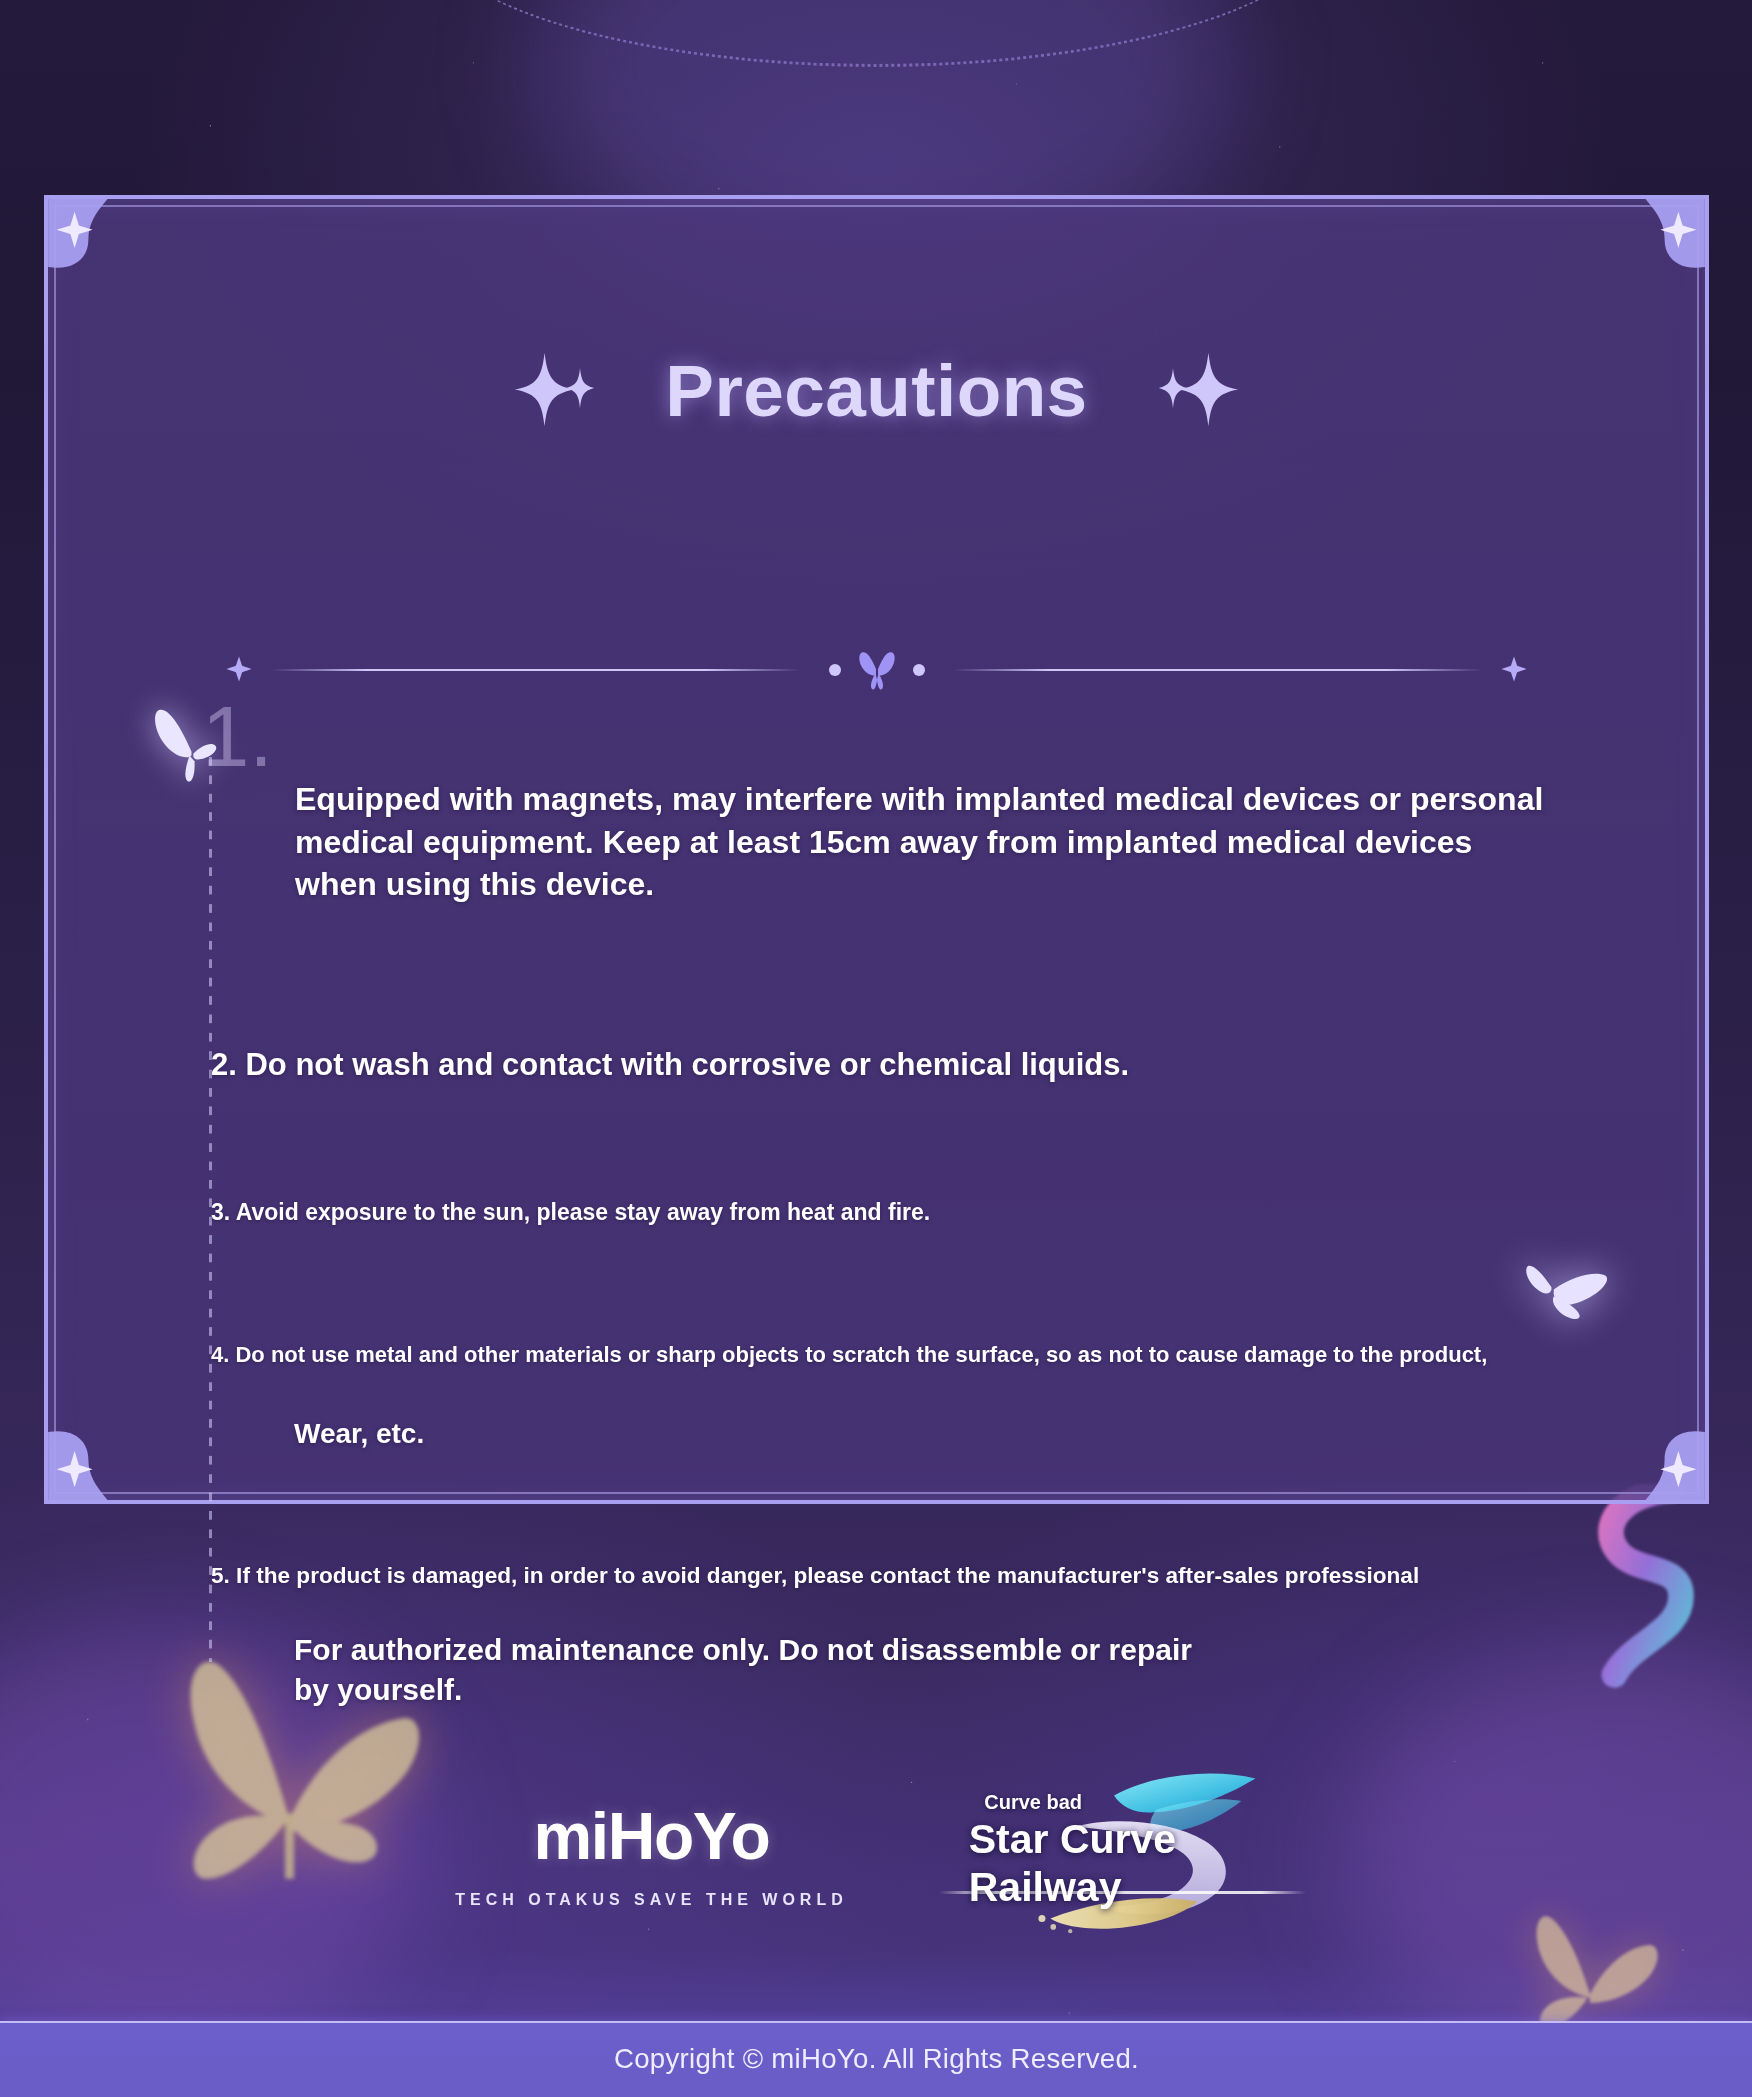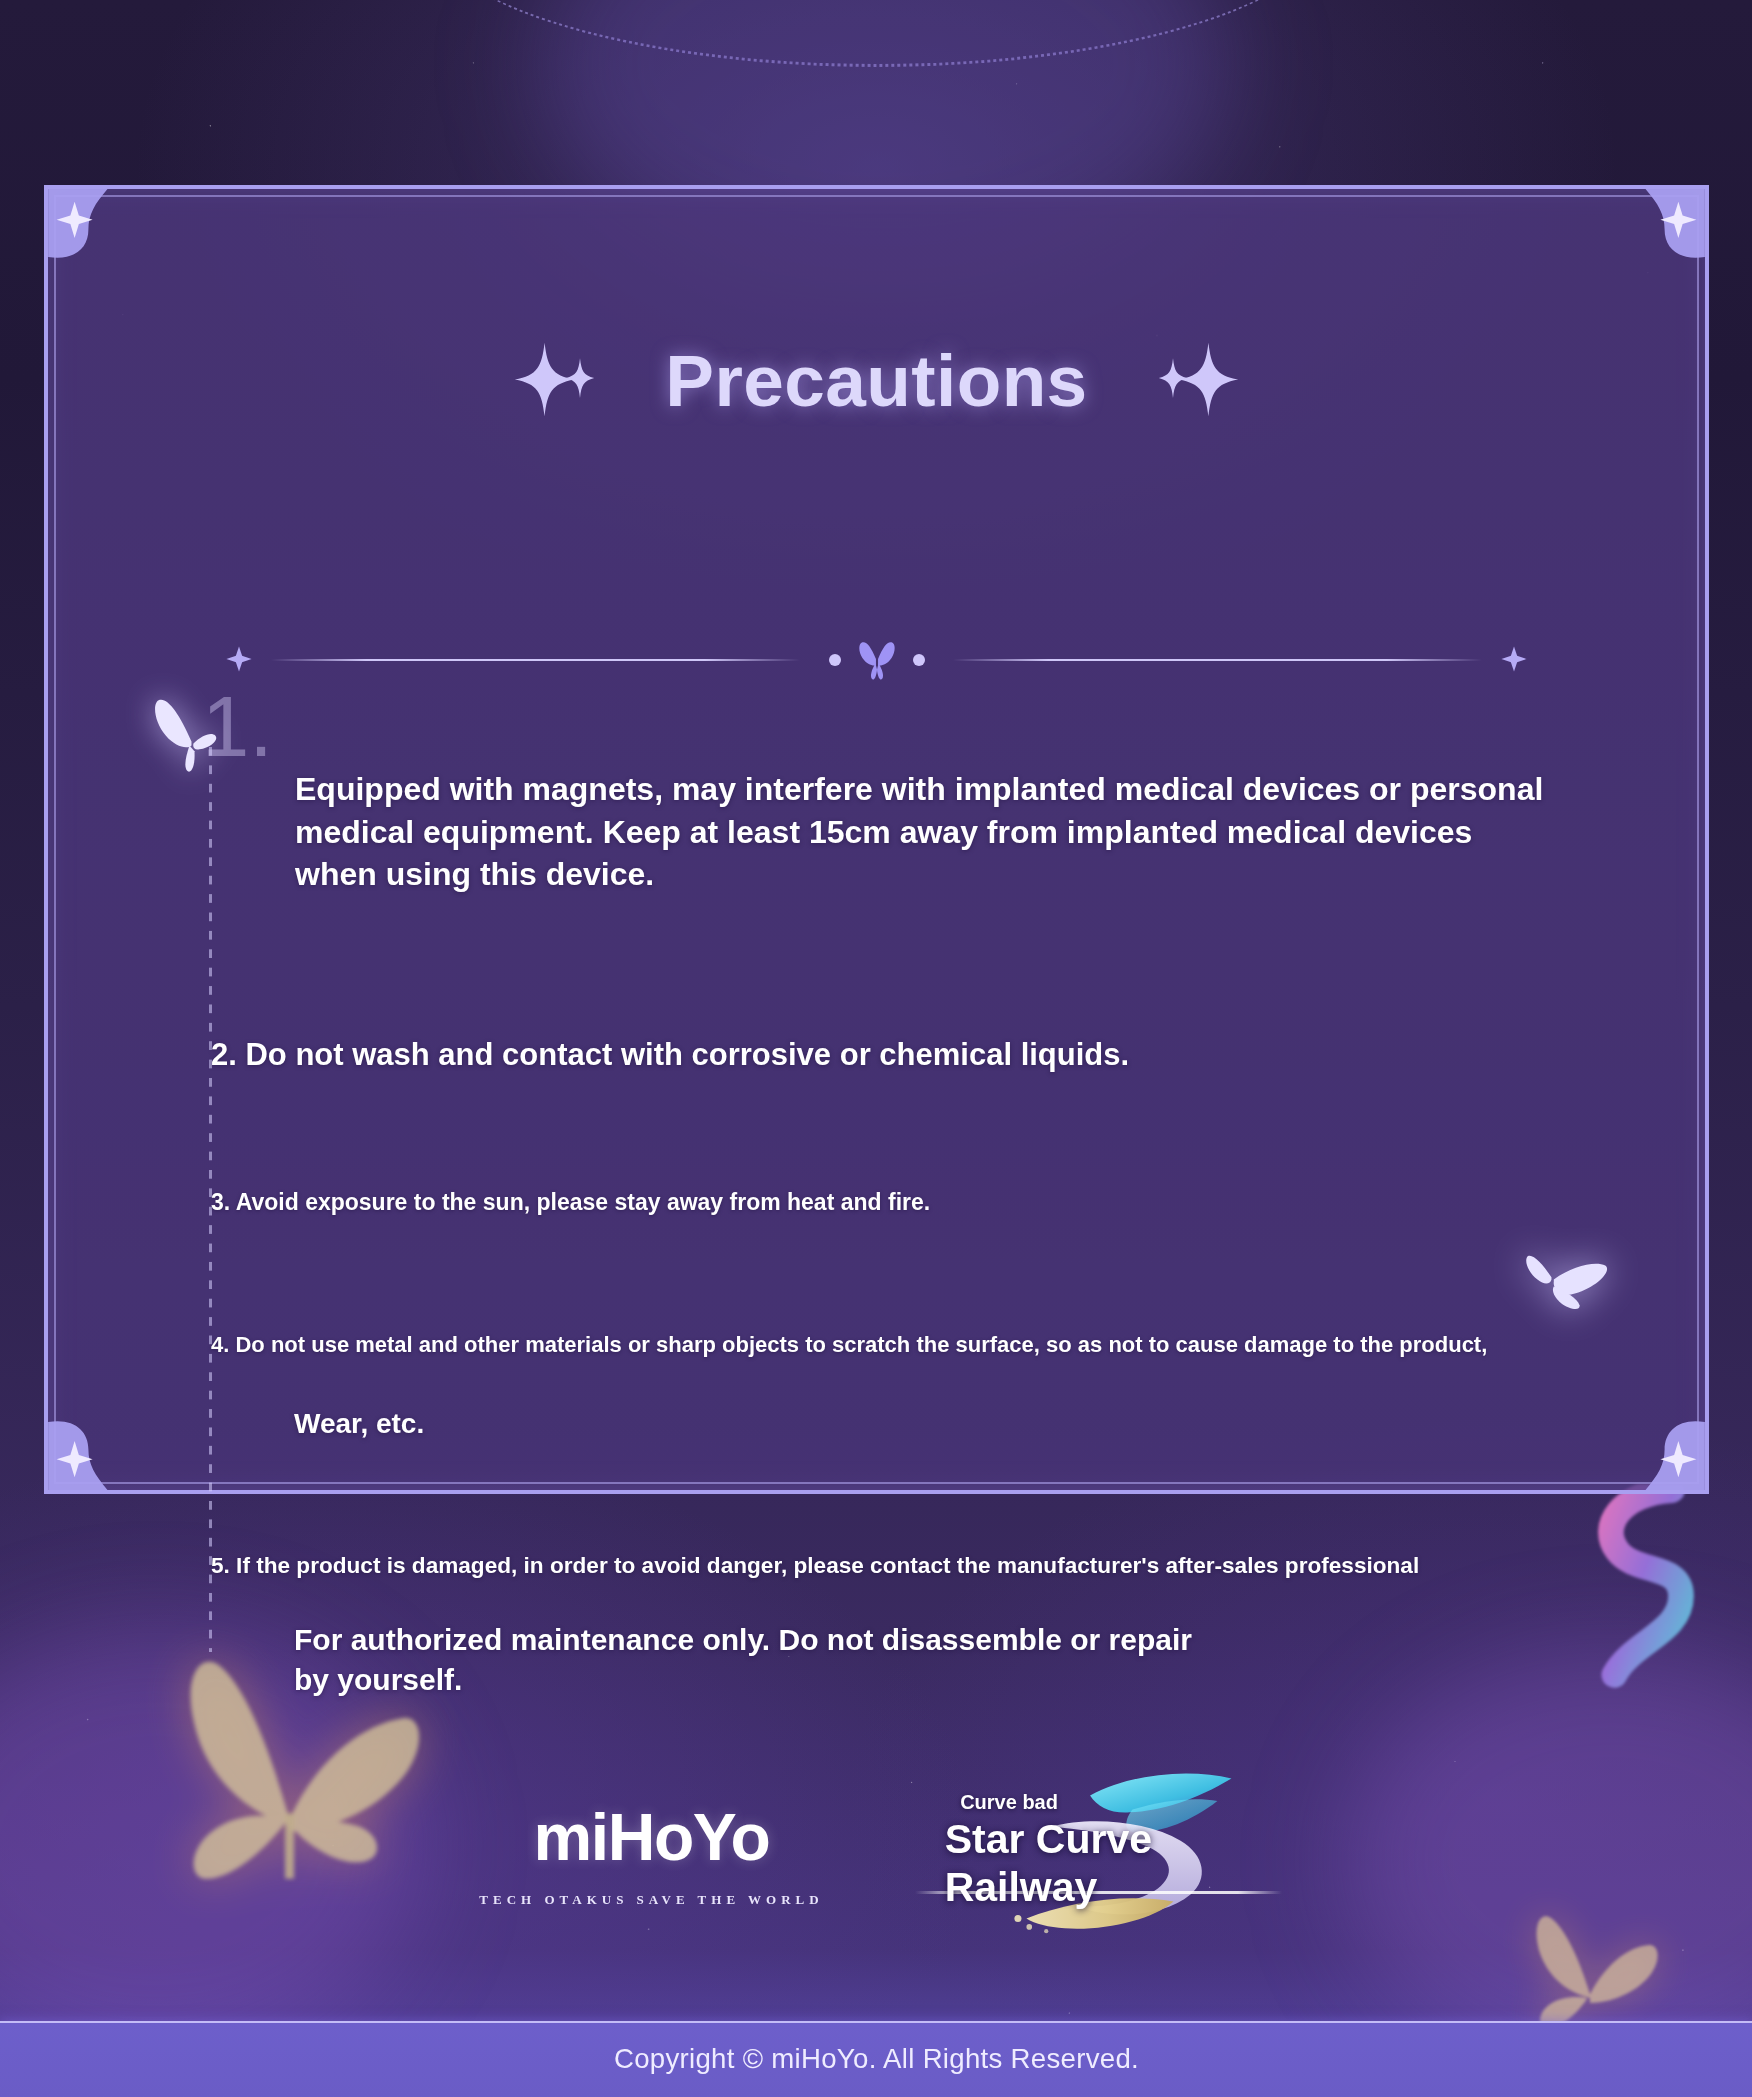--- a/index.html
+++ b/index.html
@@ -80,21 +80,21 @@
     position: absolute;
     border-radius: 50%;
     filter: blur(49px);
     pointer-events: none;
   }
 
   
   #card {
     position: absolute;
     left: 44px;
-    top: 185px;
+    top: 195px;
     width: 1665px;
     height: 1309px;
     box-sizing: border-box;
     border: 4.2px solid #a99ff0;
     background: rgba(74,53,120,0.72);
     box-shadow: 0 0 28px rgba(150,130,240,0.25) inset;
     padding-left: 42px;
   }
   #card-inner {
     position: absolute;
@@ -252,25 +252,24 @@
   #mihoyo-wordmark {
     font-size: 66px;
     font-weight: bold;
     color: #ffffff;
     letter-spacing: -1.4px;
     line-height: 1;
     text-shadow: 0 0 12.7px rgba(255,255,255,.22);
   }
   #mihoyo-tagline {
     margin-top: 22px;
-    font-size: 13px;
+    font-size: 16px;
     letter-spacing: 5px;
     color: #e8e4fb;
     font-weight: bold;
-    font-family: Liberation Serif, serif;
   }
 
   #hsr-logo {
     position: relative;
     width: 346px;
     height: 163px;
   }
   #hsr-art {
     position: absolute;
     right: -7px;

